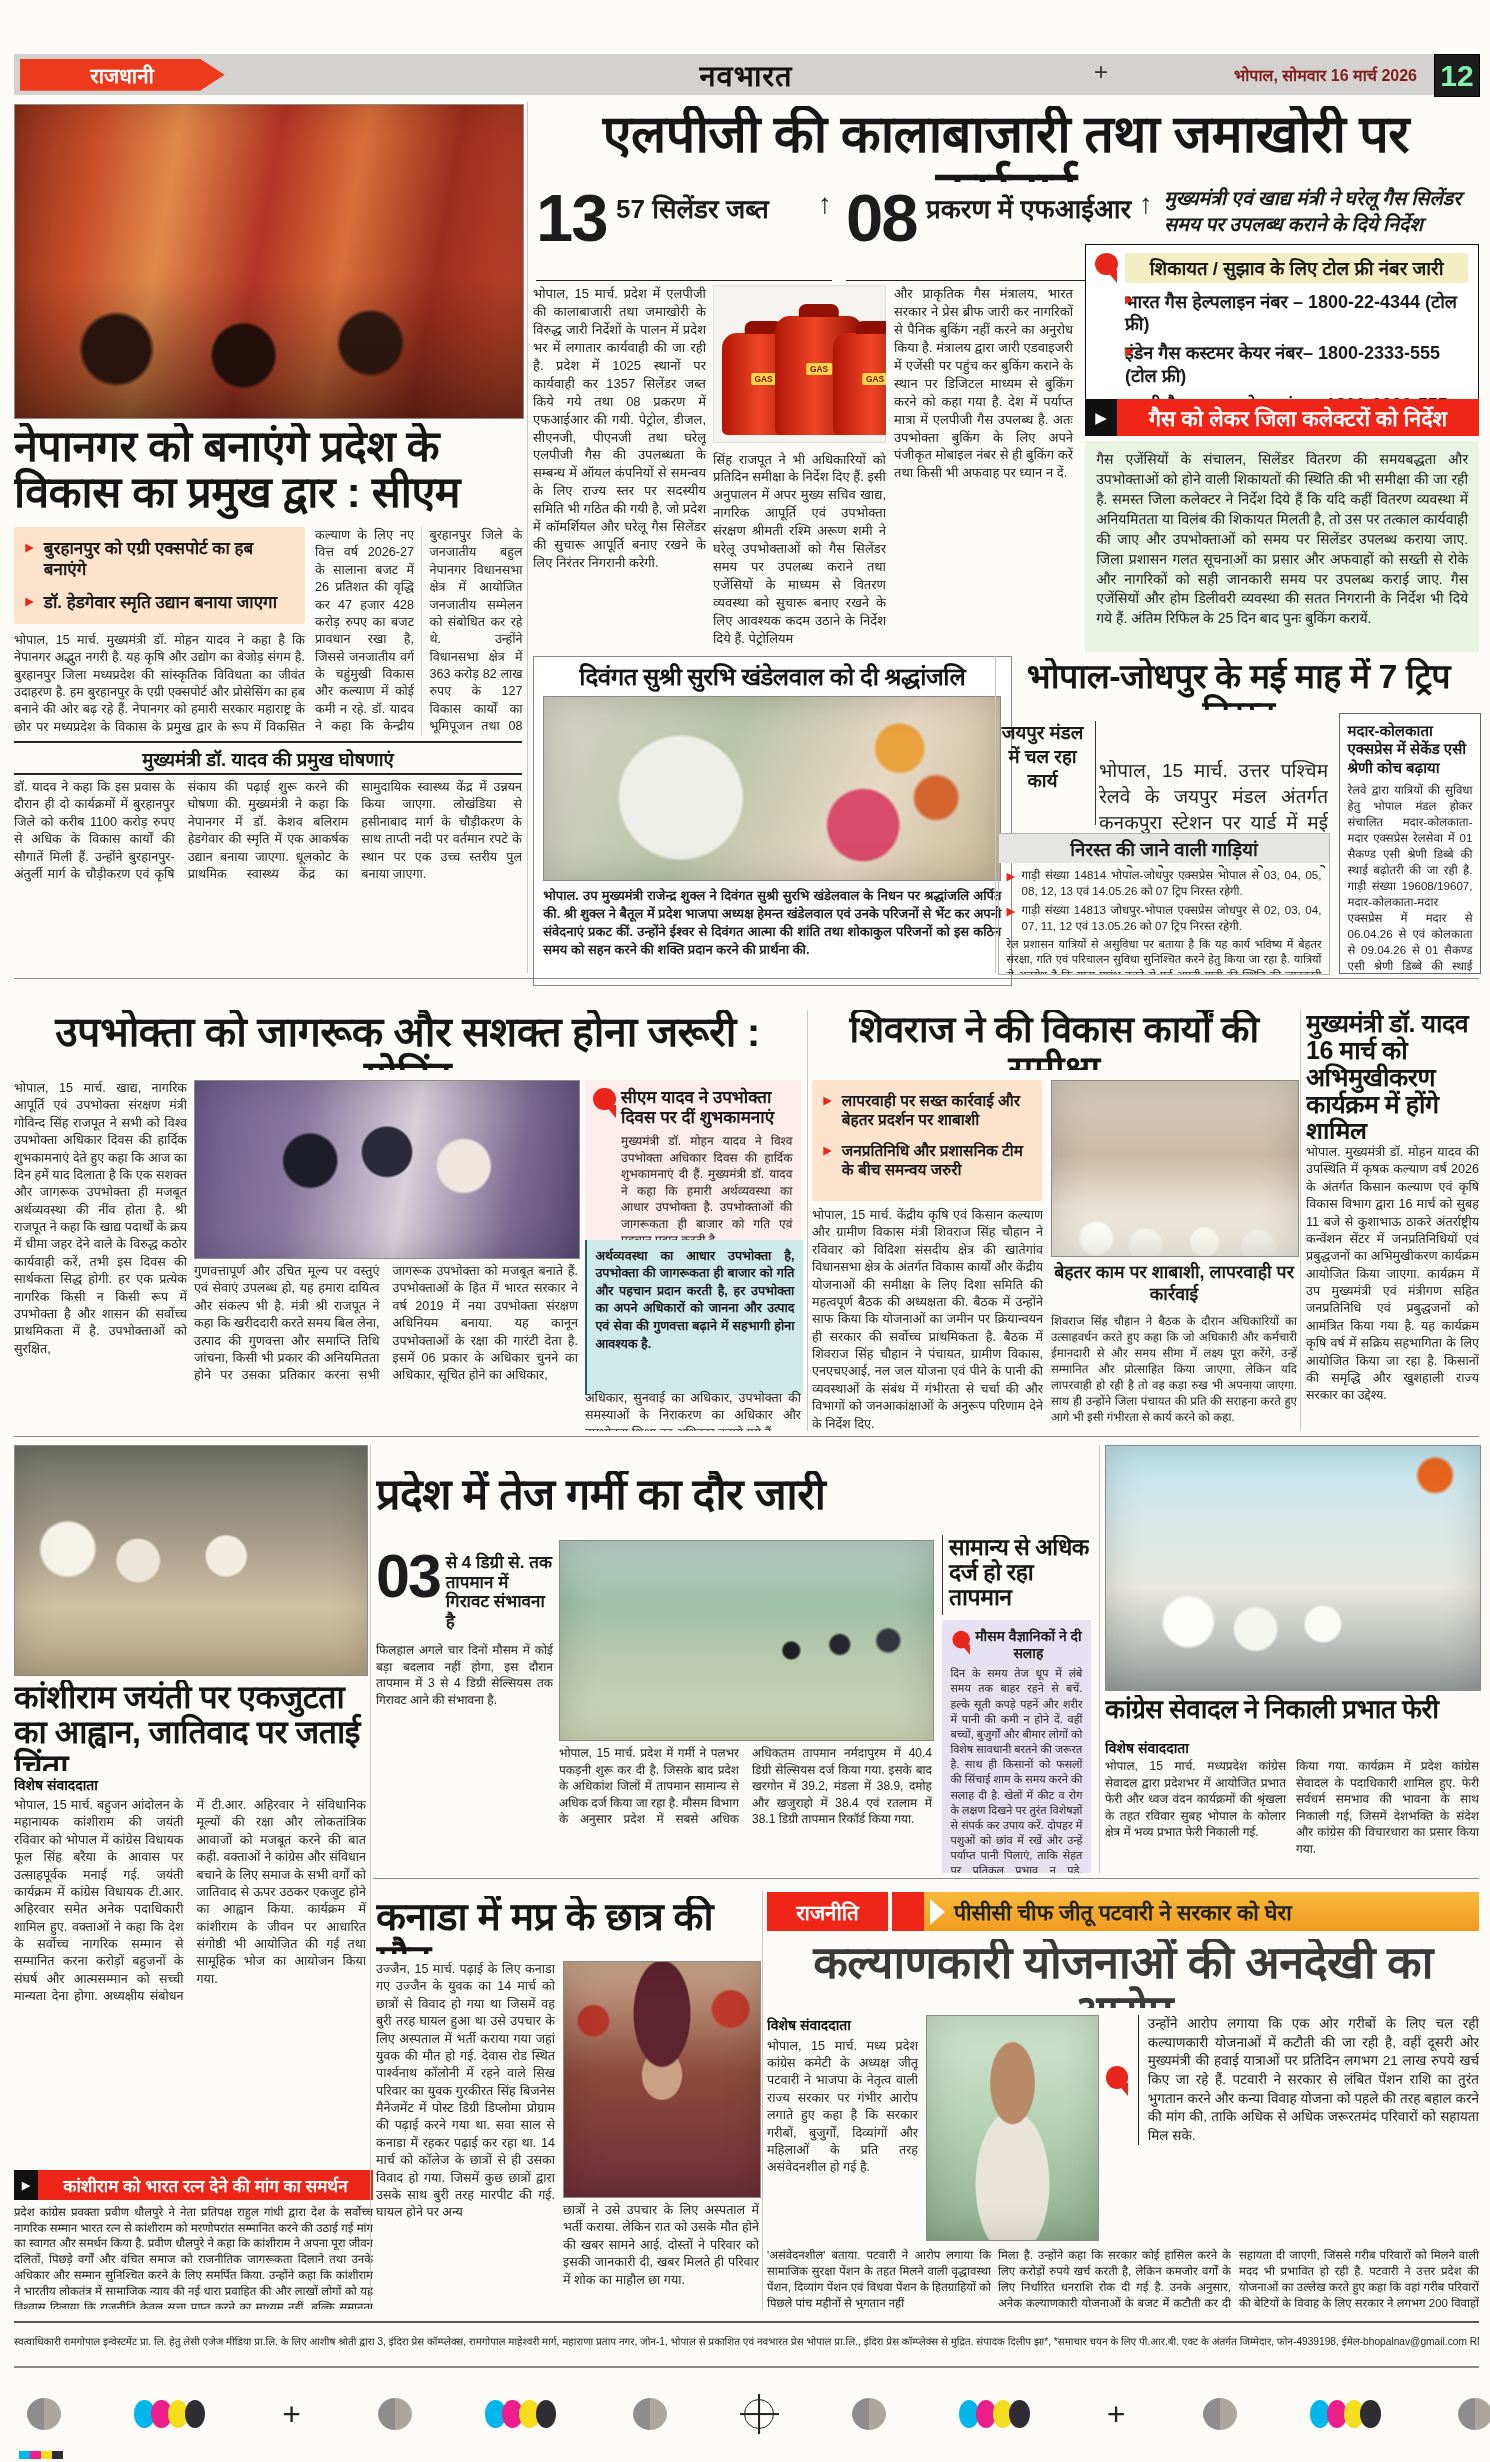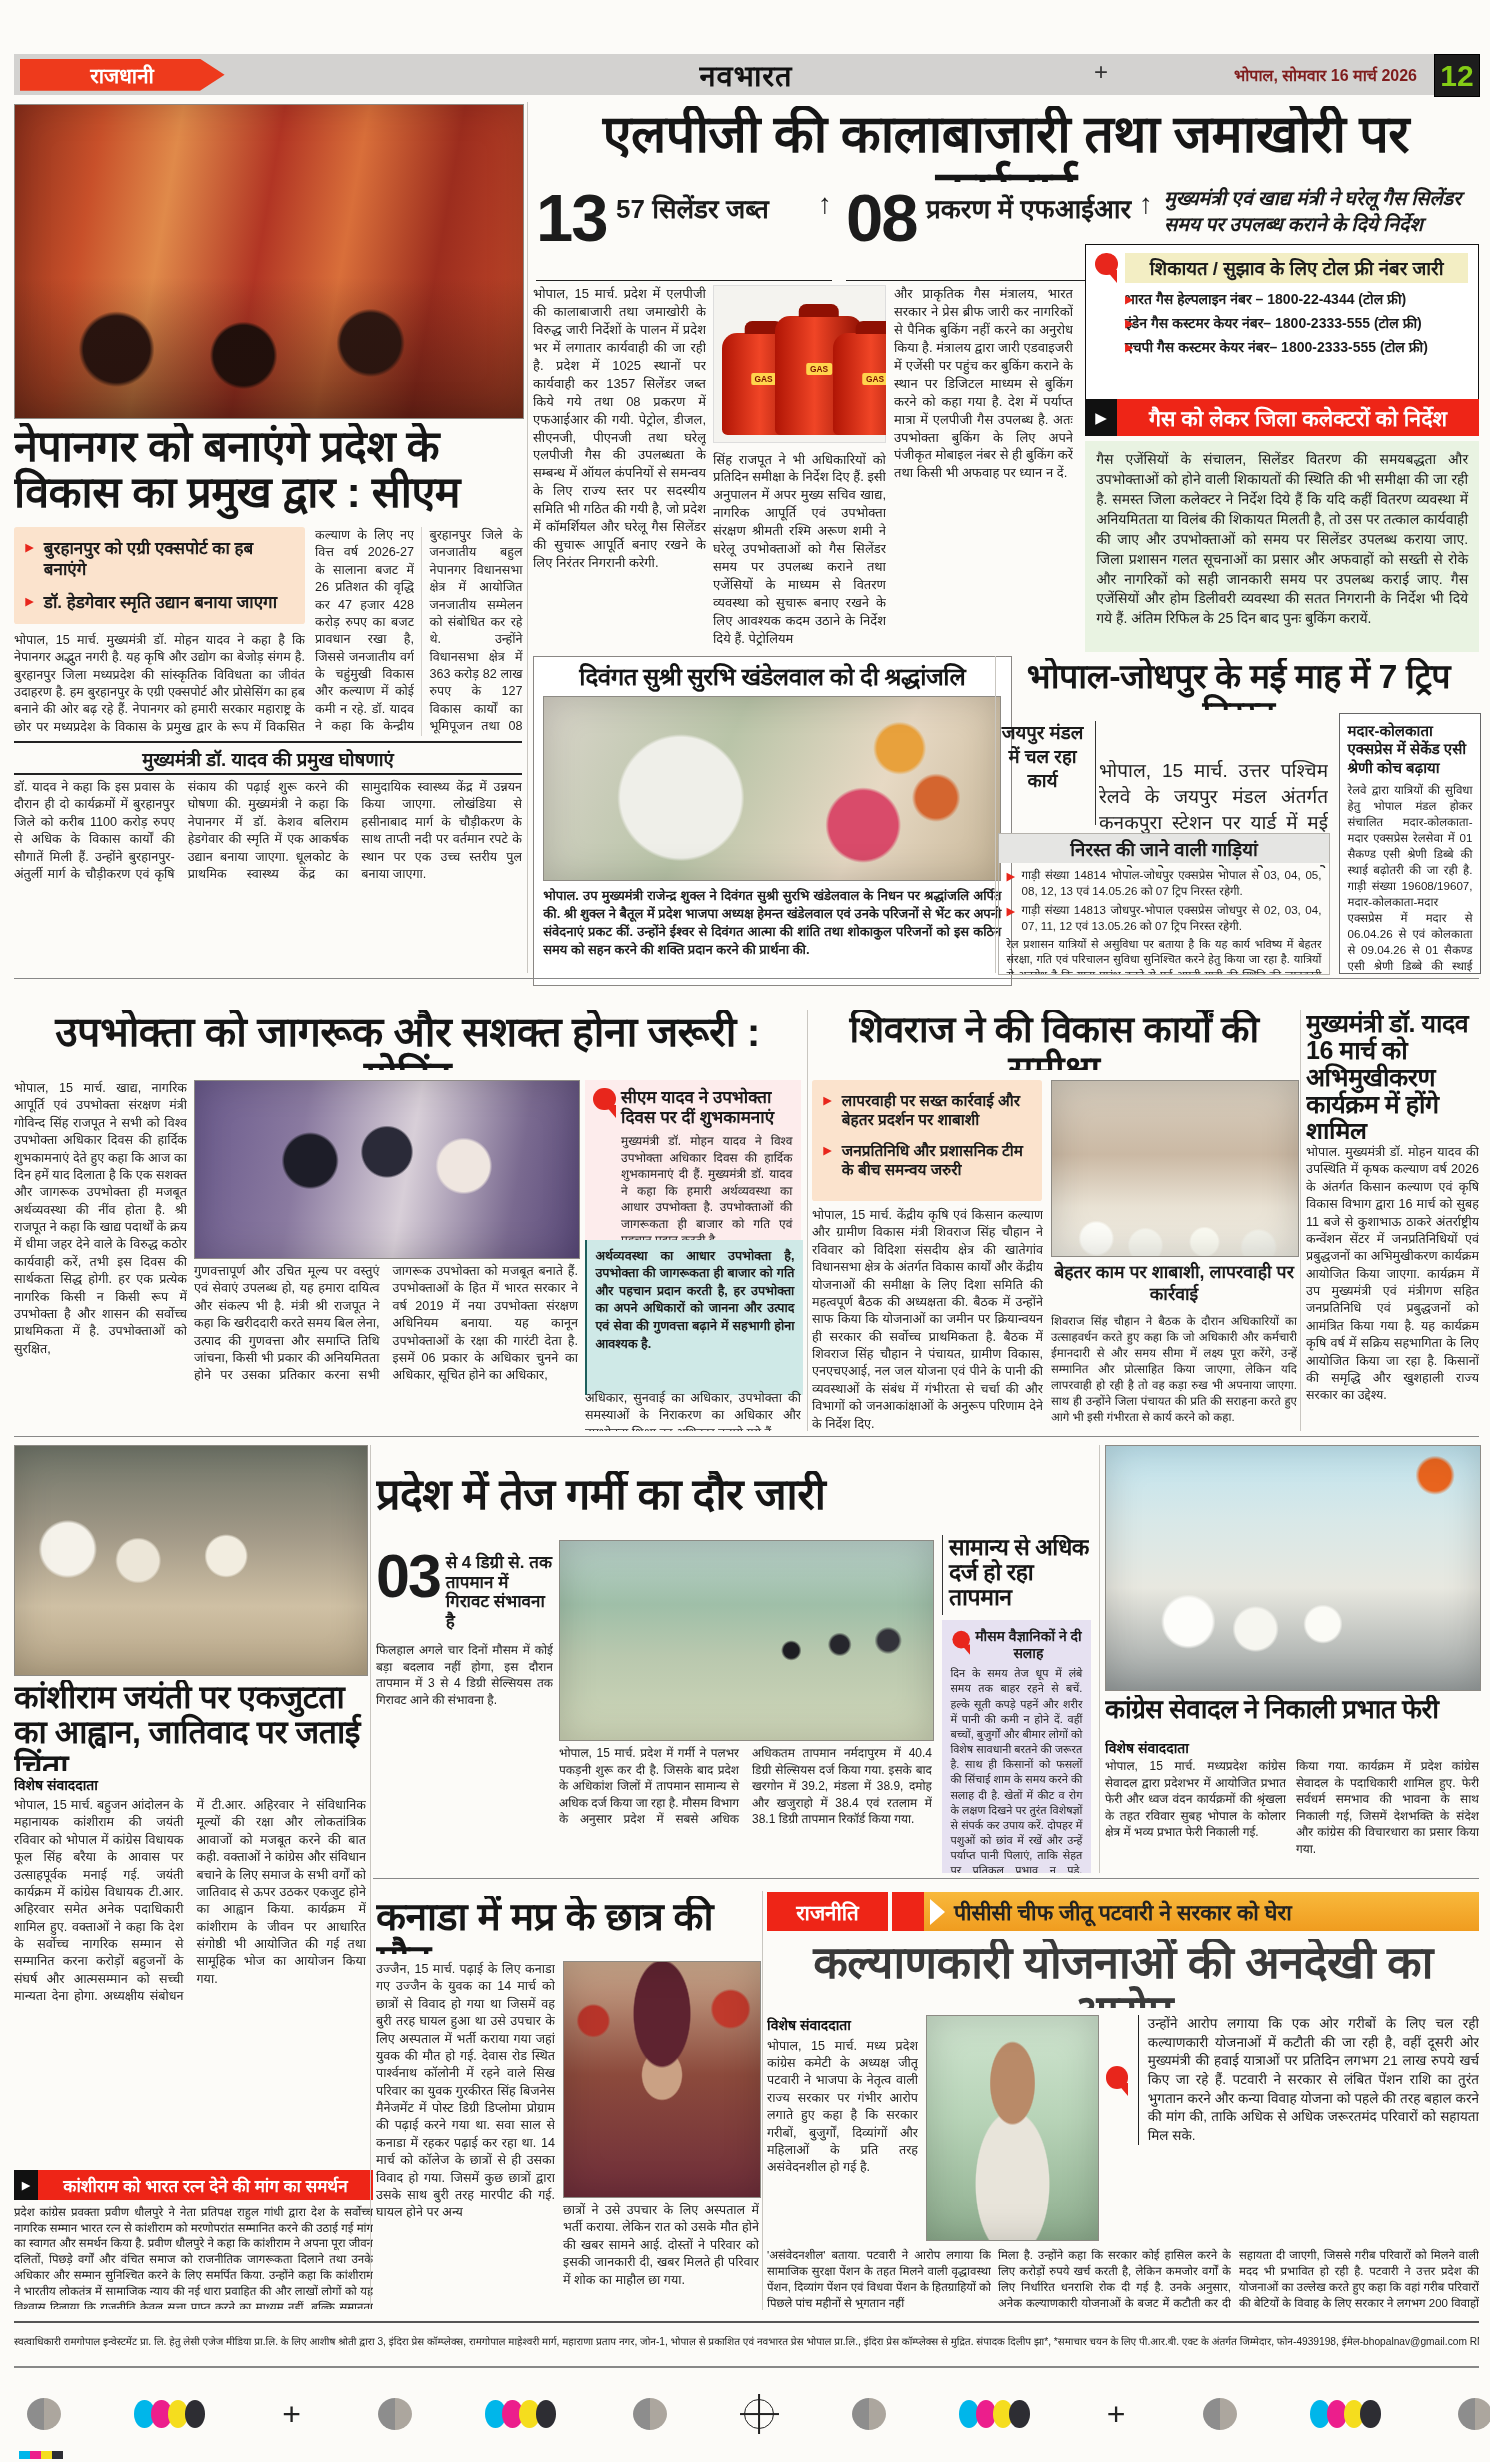--- a/index.html
+++ b/index.html
@@ -10,21 +10,21 @@
   .rule-v{position:absolute;background:#c9c6c0;width:0.9px;}
   
   .header-bar{background:#d3d2d0;display:flex;align-items:center;}
   .section-tag{position:absolute;left:5.6px;top:4.7px;height:32px;width:205px;background:#ee3a1c;
       color:#fff;font-weight:bold;font-size:20.5px;display:flex;align-items:center;justify-content:center;
       clip-path:polygon(0 0,88% 0,100% 50%,88% 100%,0 100%);}
   .masthead{position:absolute;left:0;right:0;text-align:center;font-family:"Liberation Serif","DejaVu Serif",serif;
       font-weight:bold;font-size:29px;letter-spacing:0.9px;color:#111;}
   .hdr-cross{position:absolute;left:1080px;top:3.7px;font-size:24px;color:#333;font-weight:normal;}
   .dateline{position:absolute;right:61px;top:10.2px;font-size:16px;font-weight:bold;color:#7f1d1d;}
-  .page-num{position:absolute;background:#1d1d1d;color:#84cc16;font-weight:bold;font-size:30px;
+  .page-num{position:absolute;background:#1d1d1d;color:#86efac;font-weight:bold;font-size:30px;
       display:flex;align-items:center;justify-content:center;border:1.9px solid #000;}
   
   .hl{font-weight:900;color:#161616;line-height:1.08;letter-spacing:-0.5px;}
   .center{text-align:center;}
   .body-txt{font-size:12.6px;line-height:1.38;text-align:justify;color:#222;}
   .byline{font-weight:bold;font-size:14px;color:#111;}
   
   .photo{border:0.9px solid #8d8a84;box-shadow:inset 0 0 37px rgba(0,0,0,.18);}
   
   .bullets{background:#fbe3cd;border-radius:2.8px;padding:11.2px 9.3px 11.2px 11.2px;}
@@ -38,21 +38,21 @@
   .stat .arr{font-size:28px;font-weight:bold;margin-left:auto;}
   .deck{font-weight:bold;font-style:italic;font-size:19.6px;line-height:1.32;border-bottom:1.9px solid #222;
         font-family:"Liberation Serif","DejaVu Serif",serif;}
   
   .qmark{width:24px;height:28px;position:relative;flex:0 0 24px;}
   .qmark::before{content:"";position:absolute;left:0;top:0;width:22.4px;height:22.4px;background:#e8261c;border-radius:50%;}
   .qmark::after{content:"";position:absolute;left:11.2px;top:17px;border-left:11.2px solid transparent;border-top:13px solid #e8261c;}
   
   .toll-box{border:1.9px solid #111;background:#fff;padding:7.5px 9.3px 7.5px 9.3px;}
   .toll-title{background:#f3eec4;font-weight:900;font-size:18.6px;text-align:center;padding:2.8px 0;margin-bottom:7.5px;}
-  .toll-item{position:relative;font-size:14px;font-weight:bold;margin-bottom:6.5px;line-height:1.25;}
+  .toll-item{position:relative;font-size:18px;font-weight:bold;margin-bottom:6.5px;line-height:1.25;}
   
   .red-banner{background:#ee2517;color:#fff;font-weight:900;display:flex;align-items:center;}
   .banner-arrow{width:32px;height:100%;background:#111;display:flex;align-items:center;justify-content:center;color:#fff;font-size:15px;flex:0 0 32px;}
   .green-box{background:#e9f3e2;padding:9.3px 11.2px;font-size:14px;line-height:1.42;text-align:justify;}
   
   .frame{border:1.4px solid #8a8784;background:#fff;}
   .band-title{border-top:2.3px solid #222;border-bottom:2.3px solid #222;font-weight:900;font-size:18.6px;
       display:flex;align-items:center;justify-content:center;}
   .gray-band{background:#e5e5e3;font-weight:900;font-size:18.6px;text-align:center;padding:1.9px 0;}
   .kicker-box{font-weight:900;font-size:18.6px;text-align:center;line-height:1.3;border-right:1.9px solid #333;padding-right:7.5px;}

